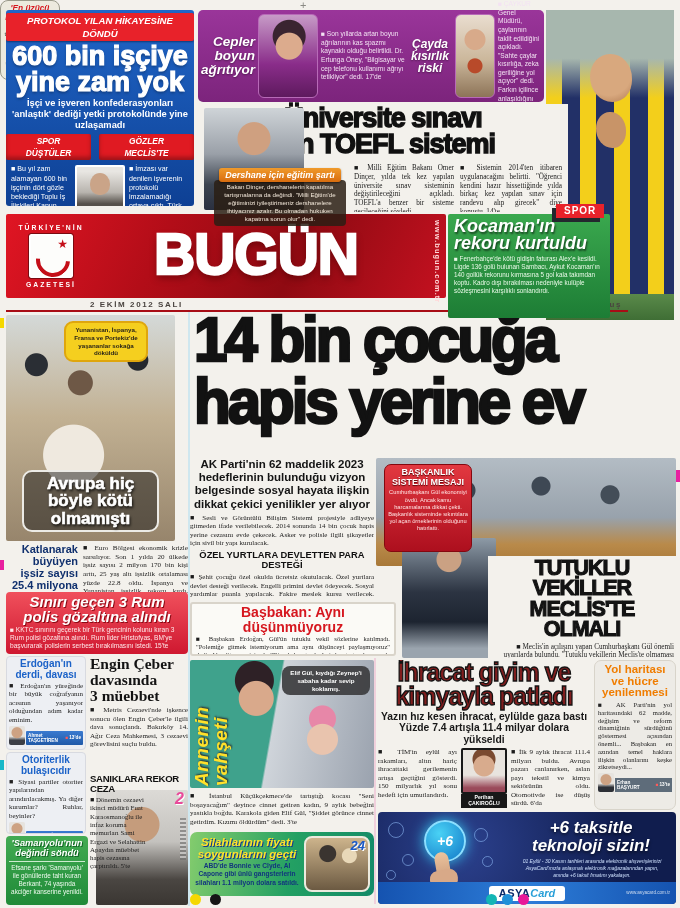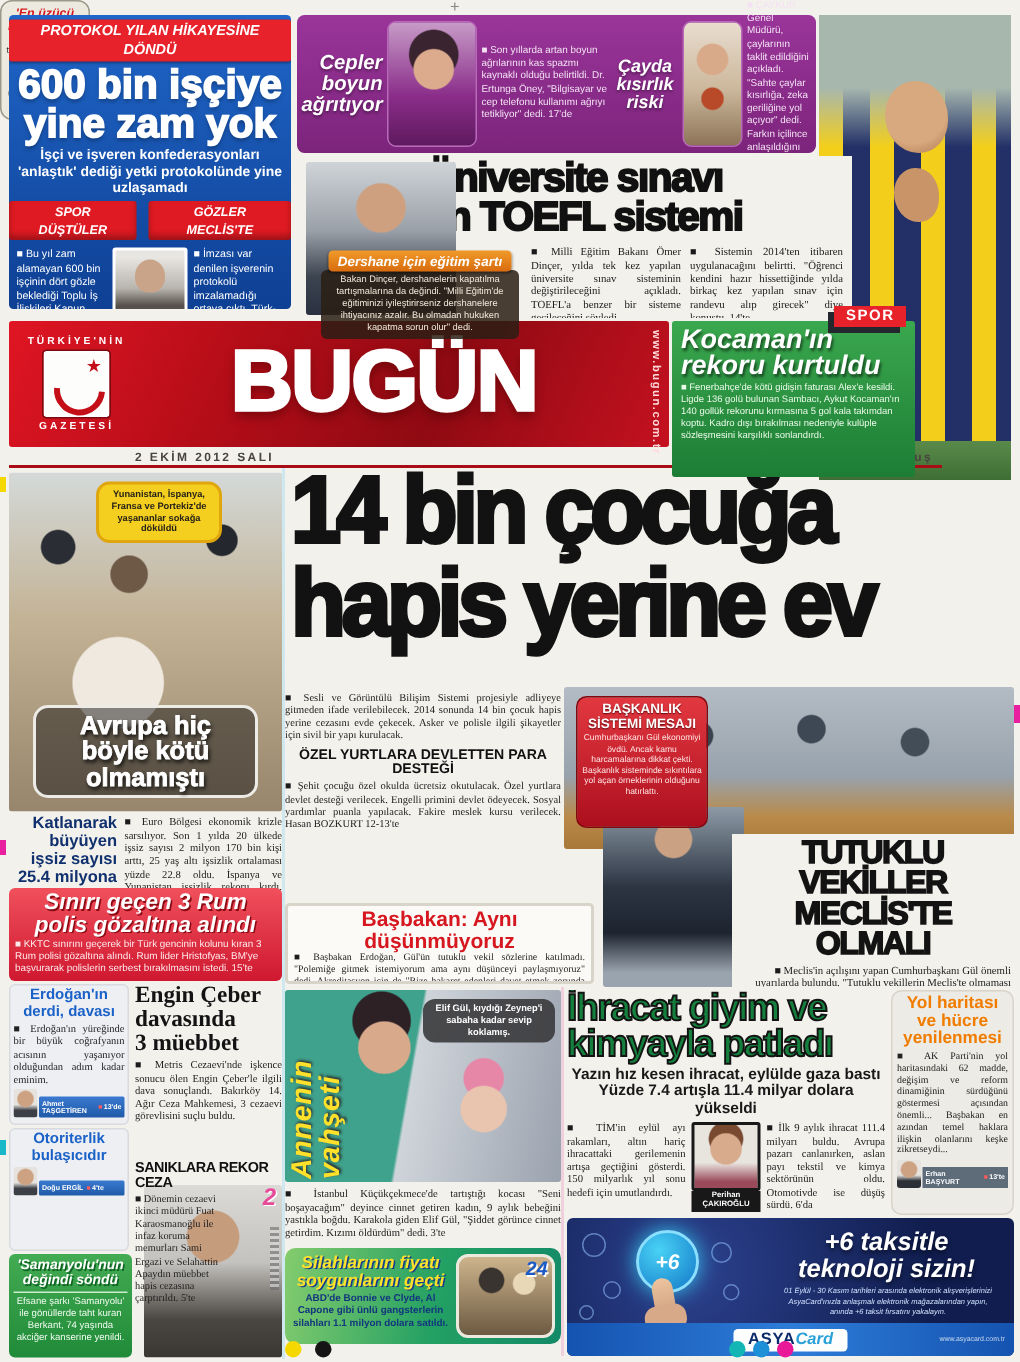--- a/index.html
+++ b/index.html
@@ -74,21 +74,21 @@
   #mh-box .star{position:absolute;right:3px;top:1px;color:#c40e18;font-size:12px;}
   #mh-title{position:absolute;left:86px;right:26px;top:2px;bottom:6px;display:flex;align-items:center;justify-content:center;color:#fff;font:700 57px/1 var(--sans);-webkit-text-stroke:2.4px #fff;letter-spacing:-1px;text-shadow:0 4px 7px rgba(70,0,0,.55);}
   #mh-site{position:absolute;right:4px;top:6px;bottom:6px;writing-mode:vertical-rl;color:#ffd9d9;font:700 7.5px var(--sans);letter-spacing:1px;}
   #datestrip{left:6px;top:299px;width:622px;height:13px;border-bottom:2px solid #a80d16;display:flex;justify-content:space-between;align-items:center;padding:0 6px 0 84px;box-sizing:border-box;}
   #datestrip span{font:700 8px var(--sans);color:#4a4440;letter-spacing:1.6px;}
 
   
   #lead{left:190px;top:310px;width:488px;height:148px;color:#121212;font:700 60px/0.98 var(--sans);-webkit-text-stroke:2.6px #121212;letter-spacing:-3px;transform:scaleY(1.05);transform-origin:top left;padding-left:4px;}
 
   
-  #ph-protest{left:6px;top:315px;width:182px;height:226px;background:radial-gradient(circle at 18% 22%,#2a2e34 0 11px,transparent 12px),radial-gradient(circle at 44% 30%,#6e5846 0 12px,transparent 13px),radial-gradient(circle at 78% 20%,#24282e 0 10px,transparent 11px),radial-gradient(circle at 40% 62%,#efe9df 0 30px,transparent 31px),linear-gradient(180deg,#d4d9d8 0%,#c2b193 45%,#97856c 100%);}
+  #ph-protest{left:6px;top:315px;width:156px;height:226px;background:radial-gradient(circle at 18% 22%,#2a2e34 0 11px,transparent 12px),radial-gradient(circle at 44% 30%,#6e5846 0 12px,transparent 13px),radial-gradient(circle at 78% 20%,#24282e 0 10px,transparent 11px),radial-gradient(circle at 40% 62%,#efe9df 0 30px,transparent 31px),linear-gradient(180deg,#d4d9d8 0%,#c2b193 45%,#97856c 100%);padding-left:13px;}
   #protest-bubble{position:absolute;left:58px;top:6px;width:76px;background:#f5cf1f;border:2px solid #dfa60d;border-radius:9px;color:#272318;font:700 6.2px/1.25 var(--sans);text-align:center;padding:3px 2px;}
   #protest-title{position:absolute;left:16px;right:16px;bottom:9px;background:rgba(25,25,25,.5);border:2px solid #ecebe6;border-radius:10px;color:#fff;font:700 17px/1.02 var(--sans);text-align:center;text-shadow:1px 2px 3px #000;padding:3px 0;-webkit-text-stroke:.6px #fff;}
   #issiz{left:6px;top:544px;width:182px;height:46px;display:flex;gap:5px;}
   #issiz .t{flex:0 0 72px;color:#10306e;font:800 11px/1.08 var(--sans);text-align:right;}
   #issiz .b{flex:1;font:400 7.1px/1.22 var(--serif);color:#1c1c1c;text-align:justify;}
   #rumbox{left:6px;top:592px;width:182px;height:62px;background:linear-gradient(180deg,#f0505c,#cf1830);border-radius:4px;text-align:center;padding-top:2px;box-sizing:border-box;}
   #rumbox h3{margin:0;color:#fff;font:italic 800 15px/1 var(--sans);text-shadow:1px 1px 0 #8a0a14;}
   #rumbox p{margin:2px 4px 0 4px;color:#ffe9ea;font:400 6.6px/1.22 var(--sans);text-align:left;}
   .kose{position:absolute;left:6px;width:80px;background:#edeff3;border:1px solid #d8dae0;border-radius:4px;padding:2px;box-sizing:border-box;}
   .kose .kt{color:#1b62c8;font:800 10px/1.05 var(--sans);text-align:center;}
@@ -140,21 +140,21 @@
   #anne-body{position:absolute;left:0;top:132px;width:184px;font:400 7.1px/1.2 var(--serif);color:#1b1b1b;text-align:justify;}
   #silah{left:190px;top:832px;width:184px;height:64px;background:linear-gradient(100deg,#84cc6d,#23a063 55%,#138a68);border-radius:7px;display:flex;gap:4px;padding:4px;box-sizing:border-box;}
   #silah .lft{flex:1;text-align:center;}
   #silah .t{color:#ffe12b;font:italic 800 11.5px/1.05 var(--sans);text-shadow:1px 1px 0 #1a3a8a;}
   #silah .b{color:#12357e;font:700 6.6px/1.25 var(--sans);margin-top:2px;}
   #silah .img{flex:0 0 62px;background:radial-gradient(circle at 35% 30%,#3a3430 0 8px,transparent 9px),radial-gradient(circle at 70% 34%,#e8d8b8 0 7px,transparent 8px),linear-gradient(180deg,#cdb48c,#6c5a42);border:2px solid #eceade;border-radius:8px;position:relative;}
   #silah .num{position:absolute;right:3px;top:1px;color:#1a5ac8;font:italic 800 13px/1 var(--sans);text-shadow:1px 1px 0 #fff;}
 
   
   #ihracat{left:378px;top:660px;width:212px;height:150px;}
-  #ihracat h2{margin:0;color:#15803d;font:700 25px/0.97 var(--sans);-webkit-text-stroke:1.3px #131313;letter-spacing:-1px;text-align:left;}
+  #ihracat h2{margin:0;color:#7f1d1d;font:700 25px/0.97 var(--sans);-webkit-text-stroke:1.3px #131313;letter-spacing:-1px;text-align:center;}
   #ihracat .deck{font:800 10.3px/1.12 var(--sans);color:#181818;text-align:center;margin-top:2px;}
   #ihracat .cols{display:flex;gap:4px;margin-top:3px;}
   #ihracat .c{flex:1;font:400 7.1px/1.2 var(--serif);color:#1c1c1c;text-align:justify;}
   #ihracat .pw{flex:0 0 46px;}
   #ihracat .pf{height:42px;background:radial-gradient(circle at 50% 38%,#d8ab8d 0 10px,transparent 11px),radial-gradient(circle at 50% 22%,#7a4a30 0 11px,transparent 12px),linear-gradient(180deg,#e8e4de 60%,#9a4a5a 90%);border:2px solid #181818;border-radius:2px;}
   #ihracat .pn{background:#181818;color:#fff;font:700 5.2px/1.15 var(--sans);text-align:center;padding:1px 0;}
   #yol{left:594px;top:660px;width:82px;height:150px;background:#edebe6;border:1px solid #d8d4ca;border-radius:7px;padding:3px;box-sizing:border-box;}
   #yol .t{color:#f07d00;font:800 11.5px/1.02 var(--sans);text-align:center;}
   #yol .b{font:400 6.6px/1.18 var(--serif);color:#222;margin-top:2px;text-align:justify;}
   #yol .krow{display:flex;align-items:flex-end;margin-top:2px;gap:1px;}
@@ -308,20 +308,21 @@
   <div id="ceber" class="abs ov">
     <h3 class="pl">Engin Çeber
 davasında
 3 müebbet</h3>
     <p>■ Metris Cezaevi'nde işkence sonucu ölen Engin Çeber'le ilgili dava sonuçlandı. Bakırköy 14. Ağır Ceza Mahkemesi, 3 cezaevi görevlisini suçlu buldu.</p>
   </div>
 
   <div id="kose2" class="kose ov">
     <div class="kt pl">Otoriterlik
 bulaşıcıdır</div>
+    <div class="kb">■ Siyasi partiler otoriter yapılarından arındırılacakmış. Ya diğer kurumlar? Ruhlar, beyinler?</div>
     <div class="krow">
       <div class="kface"></div>
       <div class="kbar">
         <span>Doğu ERGİL</span>
         <span class="kpg">4'te</span>
       </div>
     </div>
   </div>
 
   <div id="rekor" class="abs">
@@ -334,20 +335,21 @@
     <div id="berkant-bars"></div>
   </div>
 
   <div id="samanyolu" class="abs ov">
     <div class="st pl">'Samanyolu'nun
 değindi söndü</div>
     <div class="sb">Efsane şarkı 'Samanyolu' ile gönüllerde taht kuran Berkant, 74 yaşında akciğer kanserine yenildi.</div>
   </div>
 
   <div id="akparti" class="abs ov">
+    <div class="intro">AK Parti'nin 62 maddelik 2023 hedeflerinin bulunduğu vizyon belgesinde sosyal hayata ilişkin dikkat çekici yenilikler yer alıyor</div>
     <div class="b1">■ Sesli ve Görüntülü Bilişim Sistemi projesiyle adliyeye gitmeden ifade verilebilecek. 2014 sonunda 14 bin çocuk hapis yerine cezasını evde çekecek. Asker ve polisle ilgili şikayetler için sivil bir yapı kurulacak.</div>
     <div class="sh">ÖZEL YURTLARA DEVLETTEN PARA DESTEĞİ</div>
     <div class="b2">■ Şehit çocuğu özel okulda ücretsiz okutulacak. Özel yurtlara devlet desteği verilecek. Engelli primini devlet ödeyecek. Sosyal yardımlar puanla yapılacak. Fakire meslek kursu verilecek. Hasan BOZKURT 12-13'te</div>
   </div>
 
   <div id="basbakan" class="abs ov">
     <h3>Başbakan: Aynı düşünmüyoruz</h3>
     <p>■ Başbakan Erdoğan, Gül'ün tutuklu vekil sözlerine katılmadı. "Polemiğe gitmek istemiyorum ama aynı düşünceyi paylaşmıyoruz" dedi. Akreditasyon için de "Bize hakaret edenleri davet etmek zorunda değiliz" cevabını verdi.</p>
   </div>
 

